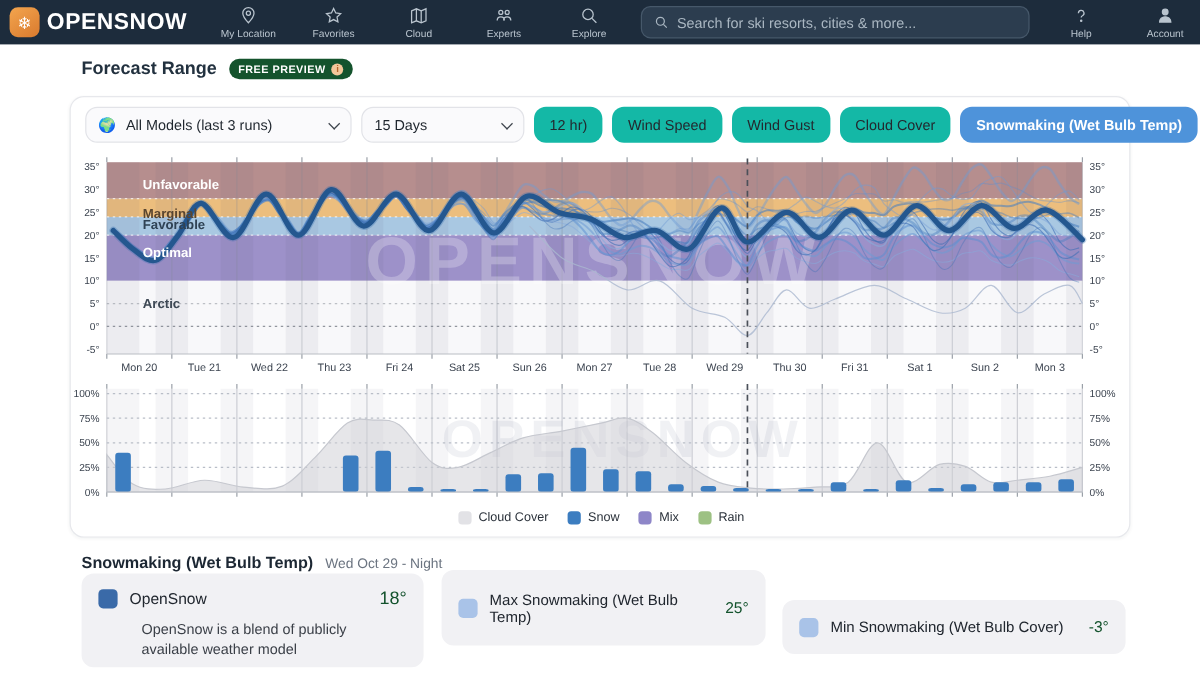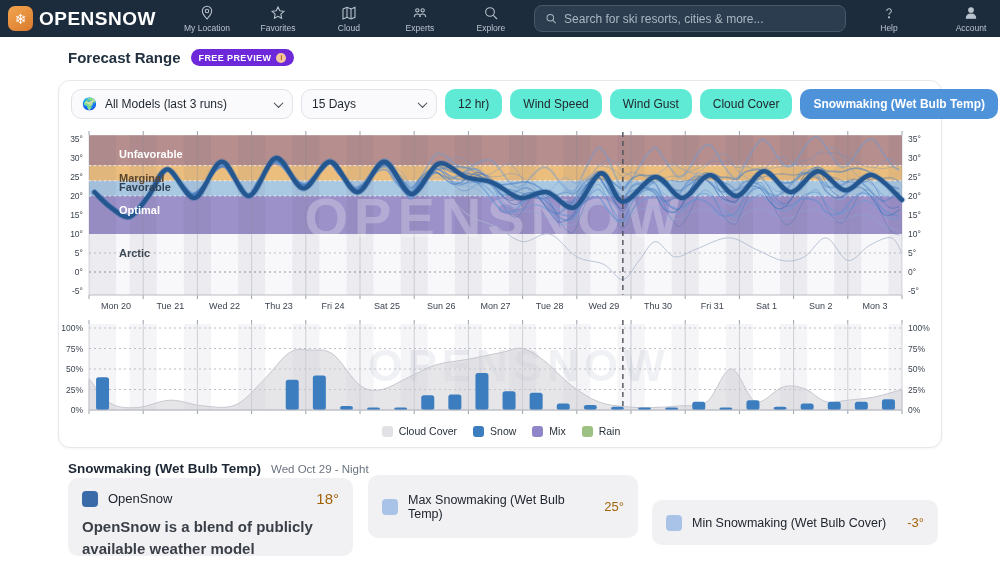--- a/index.html
+++ b/index.html
@@ -20,42 +20,42 @@
     gap:2px; cursor:pointer; padding:2px 0; }
   .nav-item svg { width:16px; height:16px; stroke:#b9c4ce; fill:none; stroke-width:1.6; }
   .nav-label { color:#b9c4ce; font-size:8.5px; }
   .searchbar { margin-left:14px; width:403px; height:27px; background:#2c3d4f;
     border:1px solid #46586a; border-radius:8px; display:flex; align-items:center;
     padding:0 10px; gap:7px; }
   .searchbar svg { width:13px; height:13px; stroke:#aab7c2; fill:none; stroke-width:2; }
   .searchbar input { background:transparent; border:none; outline:none; color:#c7d2dc;
     font-size:12px; width:100%; font-family:"Liberation Sans", sans-serif; }
   .searchbar input::placeholder { color:#aab7c2; }
-  .nav-right { display:flex; margin-left:14px; gap:24px; }
+  .nav-right { display:flex; margin-left:14px; gap:12px; }
 
   
   .page-head { position:absolute; left:68px; top:49px; display:flex; align-items:center; gap:10px; }
   .page-title { font-size:15px; font-weight:800; color:#22313f;text-align:right; }
-  .badge { background:#6d28d9; color:#fff; border-radius:9px; height:17px;
+  .badge { background:#14532d; color:#fff; border-radius:9px; height:17px;
     display:flex; align-items:center; gap:5px; padding:0 8px; cursor:pointer; }
   .badge-text { font-size:9px; font-weight:800; letter-spacing:.4px; }
   .badge-info { width:10px; height:10px; border-radius:50%; background:#f4c79a; color:#b5662a;
     font-size:8px; font-weight:800; display:flex; align-items:center; justify-content:center; }
 
   
   .card { position:absolute; left:58px; top:80px; width:884px; height:368px;
     background:#fff; border:1px solid #e7e8ec; border-radius:12px;
     box-shadow:0 1px 3px rgba(20,30,40,.05); }
   .controls { position:absolute; left:12px; top:8px; display:flex; gap:8px; }
   .select { height:30px; background:#fafafc; border:1px solid #e2e3e8; border-radius:10px;
     display:flex; align-items:center; gap:8px; padding:0 10px; font-size:12px; color:#1f262e;
     cursor:pointer; }
   .chev { width:7px; height:7px; border-right:1.6px solid #3c434b; border-bottom:1.6px solid #3c434b;
     transform:rotate(45deg) translate(-1px,-1px); margin-left:4px; }
-  .fbtn { height:30px; background:#5eead4; border:none; border-radius:10px; padding:0 13px;
+  .fbtn { height:30px; background:#14b8a6; border:none; border-radius:10px; padding:0 13px;
     font-size:12px; font-weight:500; color:#23292f; cursor:pointer;
     font-family:"Liberation Sans", sans-serif; white-space:nowrap; }
   .fbtn.active { background:#4e93da; color:#fff; font-weight:600; }
 
   .chart-svg { position:absolute; left:0; }
   #chart1 { top:48px; }
   #chart2 { top:236px; }
 
   .legend { position:absolute; left:0; top:344px; width:884px; display:flex;
     justify-content:center; gap:16px; }
@@ -66,22 +66,22 @@
   
   .detail-head { position:absolute; left:68px; top:461px; display:flex; align-items:baseline; gap:10px; }
   .detail-title { font-size:13.5px; font-weight:800; color:#1c2733; }
   .detail-date { font-size:11.5px; color:#6b7480; }
   .dcard { position:absolute; background:#f1f1f4; border-radius:10px; }
   .dcard-row { display:flex; align-items:center; gap:10px; padding:12px 14px 0 14px; }
   .dcard2 .dcard-row { padding-top:0; height:100%; }
   .swatch { width:16px; height:16px; border-radius:4px; flex:none; }
   .dcard-name { font-size:13px; color:#20262e; }
   .dcard-label { font-size:12.5px; color:#20262e; }
-  .dcard-val { margin-left:auto; font-size:15px; color:#a16207; }
-  .dcard-desc { padding:9px 14px 0 14px; font-size:15px; font-weight:700; color:#3a3f47; line-height:1.45; }
+  .dcard-val { margin-left:auto; font-size:15px; color:#14532d; }
+  .dcard-desc { padding:9px 14px 0 14px; font-size:12px; font-weight:400; color:#3a3f47; line-height:1.45;margin-left:36px; }
   #dcard-0 { left:68px; top:478px; width:285px; height:78px; }
   #dcard-1 { left:368px; top:475px; width:270px; height:63px; }
   #dcard-2 { left:652px; top:500px; width:286px; height:45px; }
 </style>
 </head>
 <body>
 
 <div id="app">
 
   <div class="navbar">

